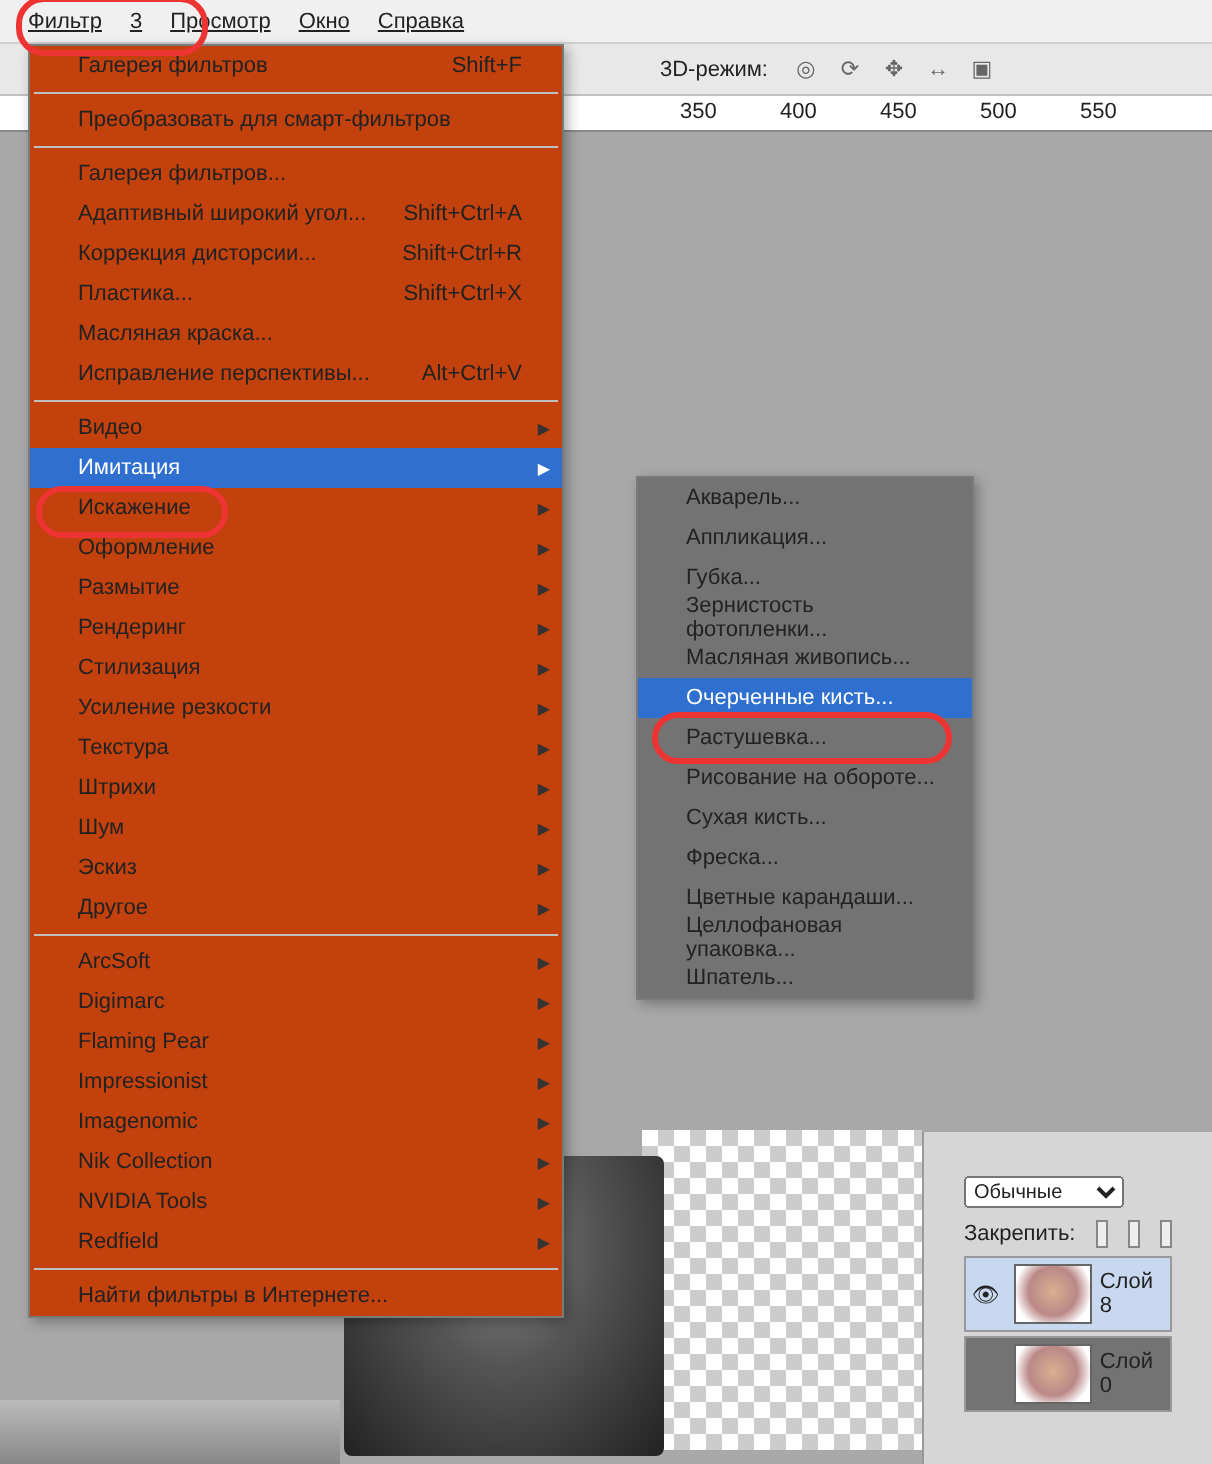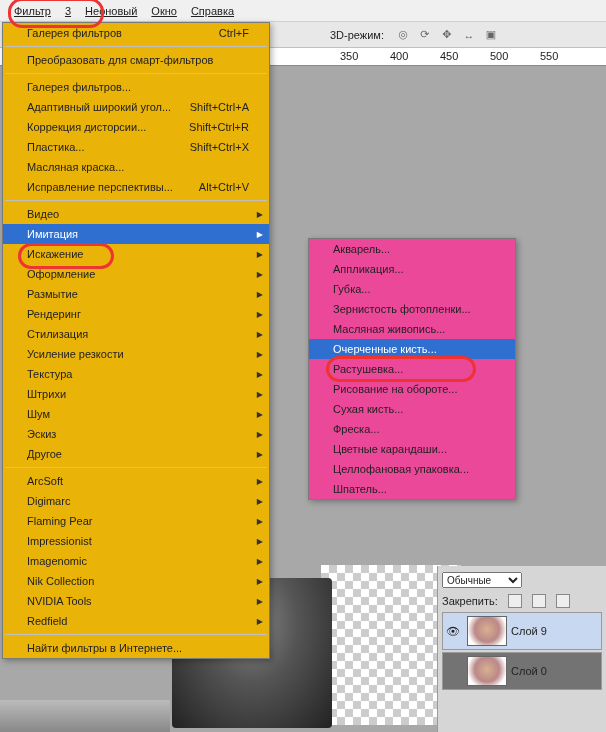--- a/index.html
+++ b/index.html
@@ -12,52 +12,52 @@
 .toolbar .icon{width:14px;height:14px;display:inline-flex;align-items:center;justify-content:center;color:#666}
 .canvas{position:absolute;top:48px;left:0;right:0;bottom:0;background:#a8a8a8}
 .ruler-h{position:absolute;top:48px;left:0;right:0;height:18px;background:#fff;border-bottom:1px solid #888;display:flex;align-items:center;font-size:9px;color:#444}
 .ruler-h .tick{position:absolute;top:2px}
 .checker{position:absolute;right:145px;top:565px;width:140px;height:160px;background-image:
  linear-gradient(45deg,#ccc 25%,transparent 25%),linear-gradient(-45deg,#ccc 25%,transparent 25%),
  linear-gradient(45deg,transparent 75%,#ccc 75%),linear-gradient(-45deg,transparent 75%,#ccc 75%);
  background-size:16px 16px;background-position:0 0,0 8px,8px -8px,-8px 0;background-color:#fff}
 .photo{position:absolute;left:172px;top:578px;width:160px;height:150px;background:radial-gradient(ellipse at 50% 30%,#888 0%,#555 40%,#222 100%);border-radius:4px}
 .photo2{position:absolute;left:0;top:700px;width:170px;height:32px;background:linear-gradient(#bbb,#888)}
-.panel{position:absolute;right:0;top:566px;width:169px;height:166px;background:#d6d6d6;border-left:1px solid #999;padding:4px}
+.panel{position:absolute;right:0;top:566px;width:145px;height:166px;background:#d6d6d6;border-left:1px solid #999;padding:20px}
 .panel .row{display:flex;align-items:center;height:20px;gap:4px}
 .panel select{font-size:10px;width:80px;height:16px}
 .panel .lockbar{display:flex;align-items:center;gap:10px;margin:4px 0;font-size:10px}
 .panel .lockbar .sq{width:14px;height:14px;border:1px solid #888;background:#eee}
 .layer{display:flex;align-items:center;height:38px;border:1px solid #999;background:#737373;margin-bottom:2px}
 .layer.sel{background:#c8d8f0}
 .layer .eye{width:20px;text-align:center}
 .layer .thumb{width:40px;height:30px;background:#fff;border:1px solid #666;margin:0 4px;background-image:linear-gradient(45deg,#ccc 25%,transparent 25%),linear-gradient(-45deg,#ccc 25%,transparent 25%);background-size:8px 8px}
 .layer .thumb.face{background:radial-gradient(circle at 50% 45%,#d8b090 0%,#b88 50%,#fff 80%)}
-.dropdown{position:absolute;top:22px;left:2px;width:268px;background:#eab308;border:1px solid #7a7a7a;box-shadow:2px 2px 6px rgba(0,0,0,.3);z-index:10}
+.dropdown{position:absolute;top:22px;left:14px;width:268px;background:#c2410c;border:1px solid #7a7a7a;box-shadow:2px 2px 6px rgba(0,0,0,.3);z-index:10}
 .dropdown .item{display:flex;justify-content:space-between;align-items:center;height:20px;padding:0 20px 0 24px;cursor:default;position:relative}
 .dropdown .item.hi{background:#2f6fd0;color:#fff}
 .dropdown .item.hi *{color:#fff}
 .dropdown .sep{height:1px;background:#c0c0c0;margin:3px 2px}
 .dropdown .arr::after{content:"▶";font-size:8px;position:absolute;right:6px;color:#333}
 .dropdown .item.hi.arr::after{color:#fff}
-.submenu{position:absolute;top:238px;left:308px;width:208px;background:#ec4899;border:1px solid #7a7a7a;box-shadow:2px 2px 6px rgba(0,0,0,.3);z-index:11}
+.submenu{position:absolute;top:238px;left:318px;width:169px;background:#737373;border:1px solid #7a7a7a;box-shadow:2px 2px 6px rgba(0,0,0,.3);z-index:11}
 .submenu .item{height:20px;display:flex;align-items:center;padding:0 14px 0 24px;cursor:default}
 .submenu .item.hi{background:#2f6fd0;color:#fff}
 .ann{position:absolute;border:3px solid #e33;border-radius:14px;z-index:20;pointer-events:none}
 .ann1{top:-2px;left:8px;width:96px;height:30px}
 .ann2{top:243px;left:18px;width:96px;height:26px}
 .ann3{top:356px;left:326px;width:150px;height:26px}
 </style>
 </head>
 <body>
 
 <div class="menubar">
   <span><span class="u">Фильтр</span></span>
   <span><span class="u">3</span></span>
-  <span><span class="u">Неоновый</span></span>
+  <span><span class="u">Просмотр</span></span>
   <span><span class="u">Окно</span></span>
   <span><span class="u">Справка</span></span>
 </div>
 
 <div class="toolbar">
   <span class="label">3D-режим:</span>
   <span class="icon">◎</span>
   <span class="icon">⟳</span>
   <span class="icon">✥</span>
   <span class="icon">↔</span>
@@ -83,33 +83,33 @@
     </div>
   <div class="lockbar">
     <span>Закрепить:</span>
     <span class="sq"></span>
     <span class="sq"></span>
     <span class="sq"></span>
   </div>
   <div class="layer sel">
     <span class="eye">👁</span>
     <span class="thumb face"></span>
-    <span>Слой 9</span>
+    <span>Слой 8</span>
   </div>
   <div class="layer">
     <span class="eye"></span>
     <span class="thumb face"></span>
     <span>Слой 0</span>
   </div>
 </div>
 
 <div class="dropdown">
   <div class="item">
       <span>Галерея фильтров</span>
-      <span>Ctrl+F</span>
+      <span>Shift+F</span>
     </div>
   <div class="sep"></div>
   <div class="item">
       <span>Преобразовать для смарт-фильтров</span>
     </div>
   <div class="sep"></div>
   <div class="item">
       <span>Галерея фильтров...</span>
     </div>
   <div class="item">

